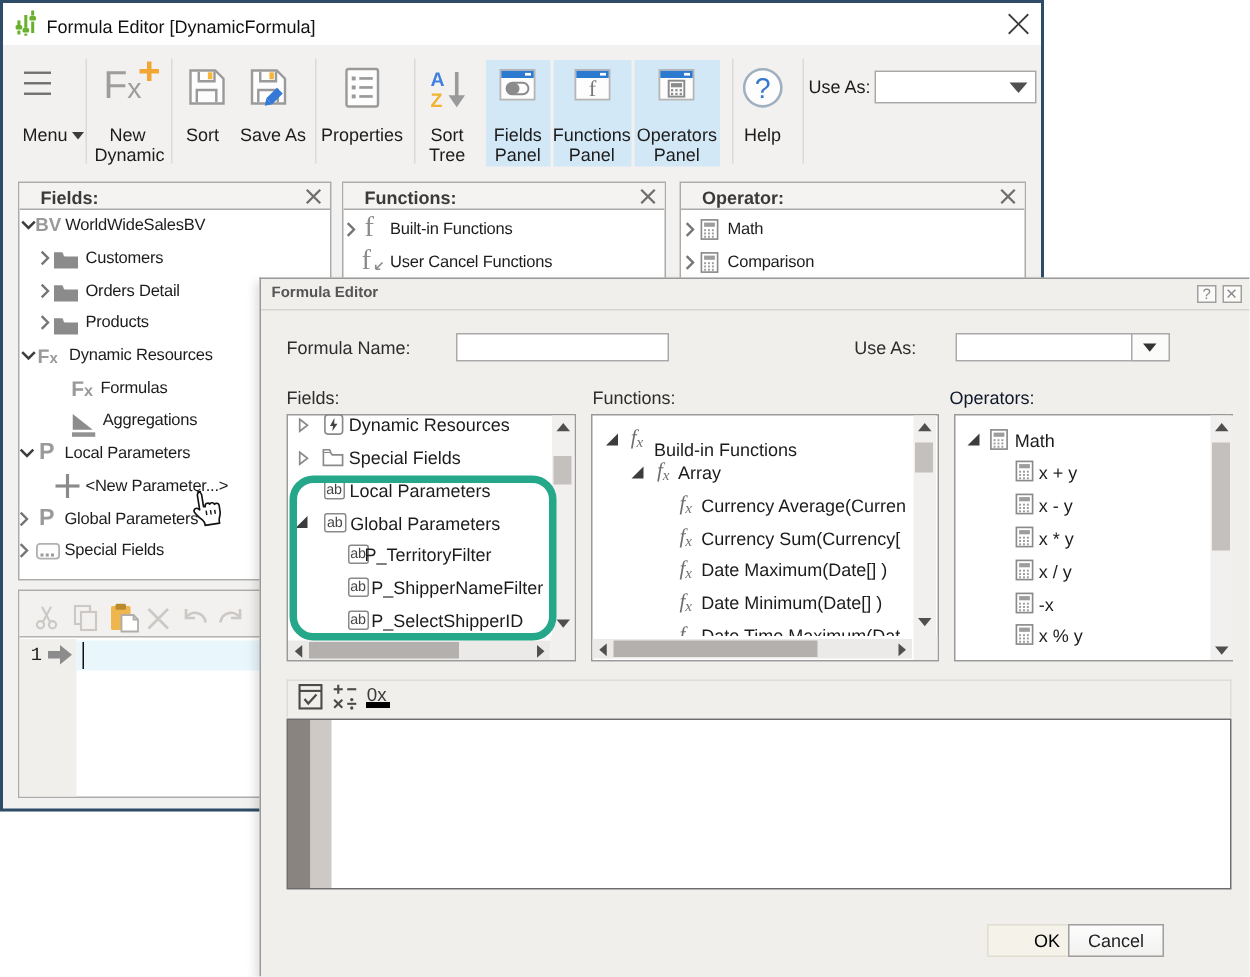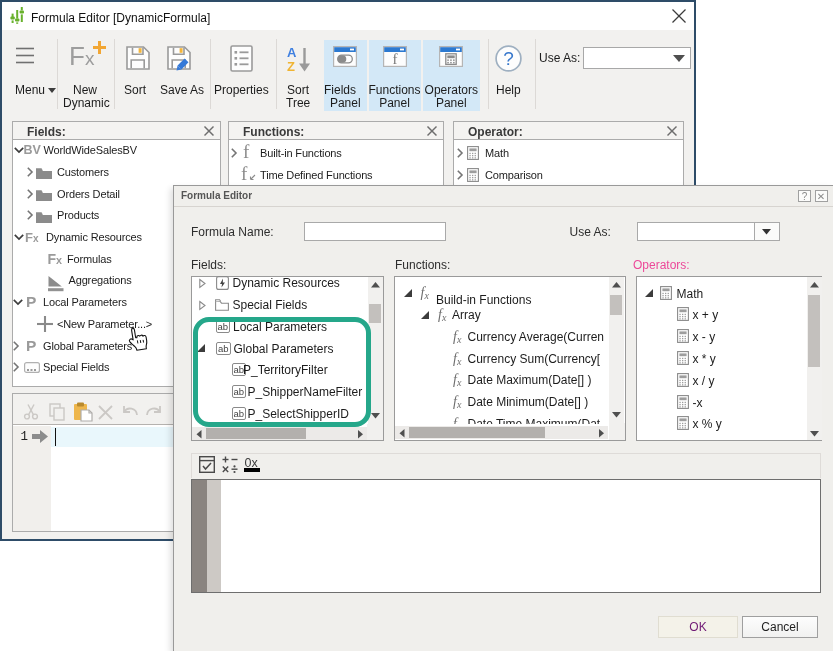--- a/index.html
+++ b/index.html
@@ -101,21 +101,21 @@
 <div class="tx" style="left:287px;top:84px">Sort</div>
 <div class="tx" style="left:286px;top:97px">Tree</div>
 <div class="a" style="left:324px;top:40px;width:42.5px;height:71px;background:#d3e8f7"></div>
 <svg class="a" style="left:333px;top:46px" width="24" height="21" viewBox="0 0 24 21">
 <rect x="0.6" y="0.6" width="22.8" height="19.8" fill="#fdfdfd" stroke="#b5b5b5" stroke-width="1.2"></rect>
 <rect x="1.2" y="1.2" width="21.6" height="4.8" fill="#2c79d0"></rect>
 <rect x="17" y="2.6" width="4" height="1.8" fill="#fff"></rect>
     <rect x="4.7" y="9.2" width="14.6" height="7.6" rx="3.8" fill="none" stroke="#8b8b8b" stroke-width="1.3"></rect>
     <rect x="4.7" y="9.2" width="8.6" height="7.6" rx="3.8" fill="#8b8b8b"></rect>
   </svg>
-<div class="tx" style="left:324px;top:84px;width:42.5px;">Fields</div>
+<div class="tx" style="left:324px;top:84px;width:42.5px;text-align:center">Fields</div>
 <div class="tx" style="left:324px;top:97px;width:42.5px;text-align:center">Panel</div>
 <div class="a" style="left:368.5px;top:40px;width:52px;height:71px;background:#d3e8f7"></div>
 <svg class="a" style="left:382.5px;top:46px" width="24" height="21" viewBox="0 0 24 21">
 <rect x="0.6" y="0.6" width="22.8" height="19.8" fill="#fdfdfd" stroke="#b5b5b5" stroke-width="1.2"></rect>
 <rect x="1.2" y="1.2" width="21.6" height="4.8" fill="#2c79d0"></rect>
 <rect x="17" y="2.6" width="4" height="1.8" fill="#fff"></rect>
     <text x="12" y="18" font-size="15" font-family="Liberation Serif" fill="#787878" text-anchor="middle">f</text>
   </svg>
 <div class="tx" style="left:368.5px;top:84px;width:52px;text-align:center">Functions</div>
 <div class="tx" style="left:368.5px;top:97px;width:52px;text-align:center">Panel</div>
@@ -257,21 +257,21 @@
 <div class="a" style="left:230px;top:147px;font-size:15px;color:#9a9a9a;font-family:'Liberation Serif';line-height:1;font-style:italic"></div>
 <svg class="a" style="left:231px;top:148px" width="6" height="10" viewBox="0 0 6 10">
 <polyline points="0.8,0.8 5,5 0.8,9.2" fill="none" stroke="#757575" stroke-width="1.6"></polyline>
   </svg>
 <div class="a" style="left:243px;top:142px;font-size:19px;color:#8b8b8b;line-height:1;font-family:'Liberation Serif'">f</div>
 <div class="tm" style="left:260px;top:148px">Built-in Functions</div>
 <div class="a" style="left:241px;top:163.5px;font-size:19px;color:#8b8b8b;line-height:1;font-family:'Liberation Serif'">f</div>
 <svg class="a" style="left:249px;top:174px" width="7" height="7" viewBox="0 0 7 7">
     <path d="M6 1 L1.5 5.5 M1.5 5.5 v-3 M1.5 5.5 h3" stroke="#8b8b8b" stroke-width="1.1" fill="none"></path>
   </svg>
-<div class="tm" style="left:260px;top:169.5px">Time Defined Functions</div>
+<div class="tm" style="left:260px;top:169.5px">User Cancel Functions</div>
 <svg class="a" style="left:457px;top:148px" width="6" height="10" viewBox="0 0 6 10">
 <polyline points="0.8,0.8 5,5 0.8,9.2" fill="none" stroke="#757575" stroke-width="1.6"></polyline>
   </svg>
 <svg class="a" style="left:467px;top:146px" width="12.0" height="14.0" viewBox="0 0 12 14">
 <rect x="0.6" y="0.6" width="10.8" height="12.8" fill="#fff" stroke="#8a8a8a" stroke-width="1.1"></rect>
 <rect x="2.4" y="2.4" width="7.2" height="2.8" fill="#9d9d9d"></rect>
 <g fill="#9d9d9d">
       <rect x="2.4" y="6.8" width="1.3" height="1.3"></rect>
       <rect x="5" y="6.8" width="1.3" height="1.3"></rect>
       <rect x="7.6" y="6.8" width="1.3" height="1.3"></rect>
@@ -352,21 +352,21 @@
 <div class="tx" style="left:191px;top:226px;color:#2d2d2d">Formula Name:</div>
 <div class="a" style="left:304px;top:222px;width:141.5px;height:18.5px;background:#fff;border:1px solid #a9a9a9"></div>
 <div class="tx" style="left:569.5px;top:226px;color:#2d2d2d">Use As:</div>
 <div class="a" style="left:637px;top:222px;width:142.5px;height:19px;background:#fff;border:1px solid #a9a9a9"></div>
 <div class="a" style="left:753.5px;top:222px;width:26px;height:19px;background:#fbfbfa;border:1px solid #a9a9a9"></div>
 <svg class="a" style="left:762px;top:229px" width="9" height="6" viewBox="0 0 9 6">
     <polygon points="0,0 9,0 4.5,5.5" fill="#333"></polygon>
   </svg>
 <div class="tx" style="left:191px;top:259px;color:#2d2d2d">Fields:</div>
 <div class="tx" style="left:395px;top:259px;color:#2d2d2d">Functions:</div>
-<div class="tx" style="left:633px;top:259px;color:#ec4899">Operators:</div>
+<div class="tx" style="left:633px;top:259px;color:#0f172a">Operators:</div>
 <div class="a" style="left:191px;top:276px;width:192.5px;height:164.5px;border:1px solid #9a9a9a;background:#fff"></div>
 <div class="a" style="left:394px;top:276px;width:231.5px;height:164.5px;border:1px solid #9a9a9a;background:#fff"></div>
 <div class="a" style="left:636px;top:276px;width:185.5px;height:164.5px;border:1px solid #9a9a9a;background:#fff"></div>
 <svg class="a" style="left:199px;top:278.2px" width="7" height="11" viewBox="0 0 7 11">
 <polygon points="0.8,1.5 6,5.5 0.8,9.5" fill="#fff" stroke="#8a8a8a" stroke-width="1.1"></polygon>
   </svg>
 <svg class="a" style="left:215.5px;top:276.2px" width="13" height="14" viewBox="0 0 13 14">
 <rect x="0.6" y="0.6" width="11.8" height="12.8" rx="2" fill="#fff" stroke="#8a8a8a" stroke-width="1.1"></rect>
 <polygon points="7,2.5 4,8 6,8 5.5,11.5 9,6.5 6.8,6.5" fill="#444"></polygon>
   </svg>
@@ -591,13 +591,13 @@
 <line x1="9.5" y1="13.2" x2="15.5" y2="13.2"></line>
     </g>
 <circle cx="12.5" cy="10.4" r="1.1" fill="#4a4a4a"></circle>
     <circle cx="12.5" cy="16" r="1.1" fill="#4a4a4a"></circle>
   </svg>
 <div class="a" style="left:244.5px;top:457px;font-size:12.5px;color:#3c3c3c;line-height:1">0x</div>
 <div class="a" style="left:244px;top:467.5px;width:16px;height:4.5px;background:#000"></div>
 <div class="a" style="left:191px;top:478.5px;width:629.5px;height:114px;border:1px solid #6e6e6e;background:#fff"></div>
 <div class="a" style="left:192px;top:479.5px;width:14.5px;height:112px;background:#8a8480"></div>
 <div class="a" style="left:206.5px;top:479.5px;width:14px;height:112px;background:#cdc9c5"></div>
-<div class="a" style="left:658px;top:616px;width:80px;height:22px;background:#f4f2e9;border:1px solid #e0ddd1;color:#701a75;font-size:12px;text-align:center;line-height:20px">OK</div>
-<div class="a" style="left:742px;top:616px;width:76px;height:22px;background:linear-gradient(#fdfdfd,#f1f1f0);border:1px solid #9f9f9f;color:#1e1e1e;font-size:12px;text-align:center;line-height:20px">Cancel</div>
+<div class="a" style="left:658px;top:616px;width:80px;height:22px;background:#f4f2e9;border:1px solid #e0ddd1;color:#000000;font-size:12px;text-align:center;line-height:20px">OK</div>
+<div class="a" style="left:712px;top:616px;width:64px;height:22px;background:linear-gradient(#fdfdfd,#f1f1f0);border:1px solid #9f9f9f;color:#1e1e1e;font-size:12px;text-align:center;line-height:20px">Cancel</div>
 </body></html>

